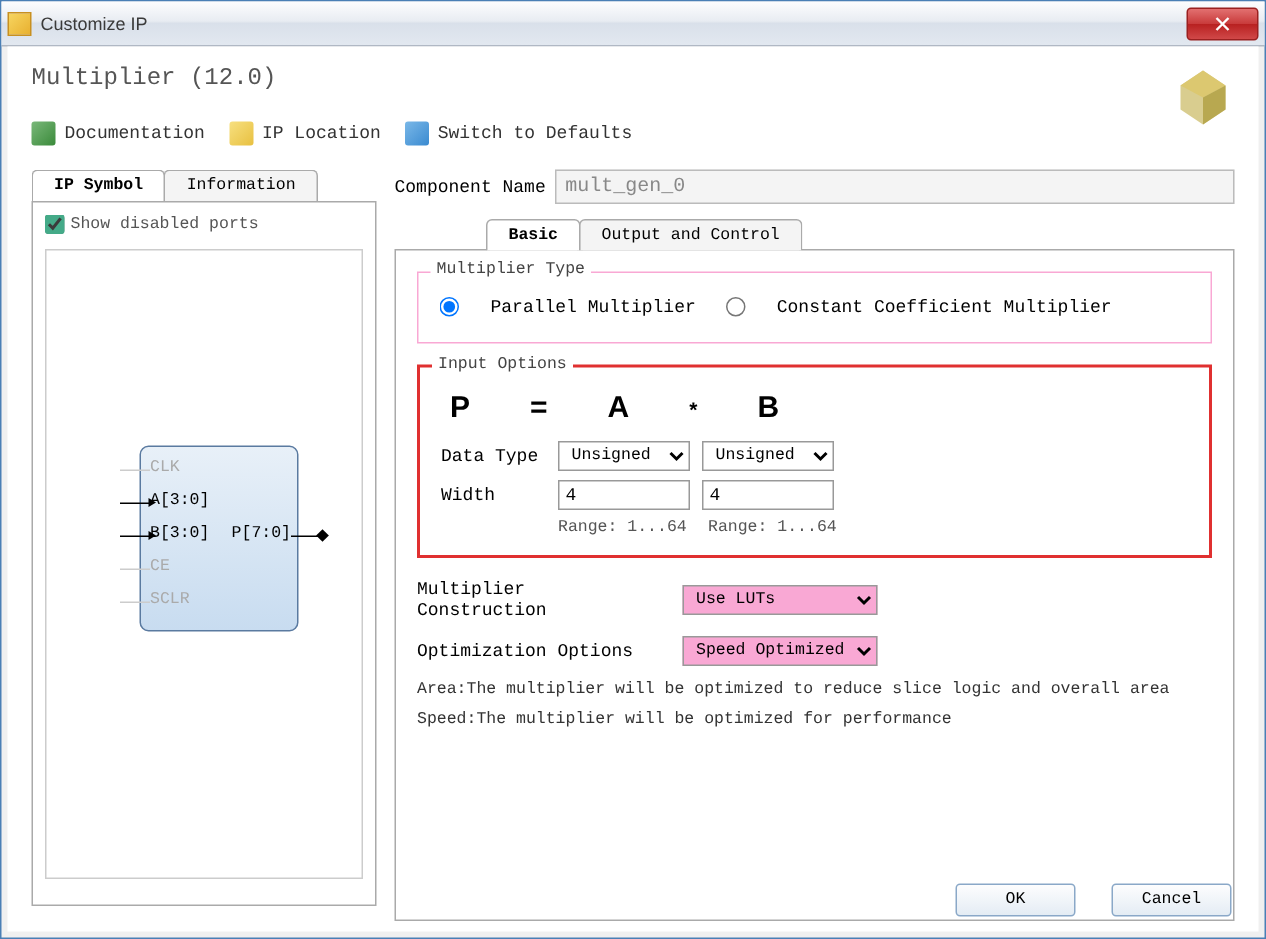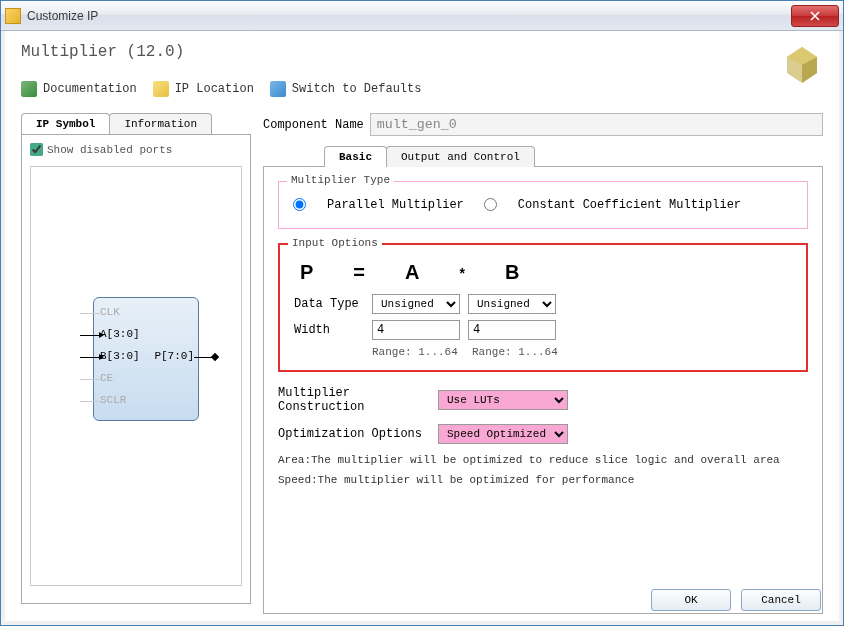--- a/index.html
+++ b/index.html
@@ -65,26 +65,26 @@
     .red-box { border: 2px solid #e03030; }
     .equation { display: flex; align-items: center; gap: 40px; font-family: Arial, sans-serif; font-size: 20px; font-weight: bold; margin: 4px 0 10px 6px; }
     .equation .star { font-size: 14px; }
     .form-row { display: flex; align-items: center; gap: 8px; margin: 6px 0; }
     .form-label { font-family: "Courier New", monospace; font-size: 12px; width: 70px; }
     .select { width: 88px; padding: 2px 4px; border: 1px solid #999; font-family: "Courier New", monospace; font-size: 11px; background: #fff; }
     .text-input { width: 88px; padding: 2px 4px; border: 1px solid #999; font-family: "Courier New", monospace; font-size: 12px; }
     .range-label { font-family: "Courier New", monospace; font-size: 11px; color: #555; width: 92px; text-align: left; }
     .range-row { display: flex; gap: 8px; margin-left: 78px; }
     
-    .construct-row { display: flex; align-items: center; gap: 8px; margin: 10px 0; }
+    .construct-row { display: flex; align-items: center; gap: 25px; margin: 10px 0; }
     .construct-label { font-family: "Courier New", monospace; font-size: 12px; width: 152px; }
     .wide-select { width: 130px; padding: 2px 4px; border: 1px solid #999; font-family: "Courier New", monospace; font-size: 11px; background: #f9a8d4; }
     .desc-text { font-family: "Courier New", monospace; font-size: 11px; color: #333; margin: 8px 0; }
     
-    .bottom-bar { position: absolute; bottom: 10px; right: 18px; display: flex; gap: 10px; }
+    .bottom-bar { position: absolute; bottom: 10px; right: 18px; display: flex; gap: 24px; }
     .dlg-btn { min-width: 80px; padding: 4px 16px; border: 1px solid #8aa8c8; background: linear-gradient(to bottom, #fdfdfe, #e4ecf4); border-radius: 3px; font-family: "Courier New", monospace; font-size: 11px; cursor: pointer; }
   </style>
 </head>
 <body>
 
 <div class="window">
   <div class="titlebar">
     <div class="titlebar-icon"></div>
     <div class="titlebar-text">Customize IP</div>
     <div class="close-btn">

